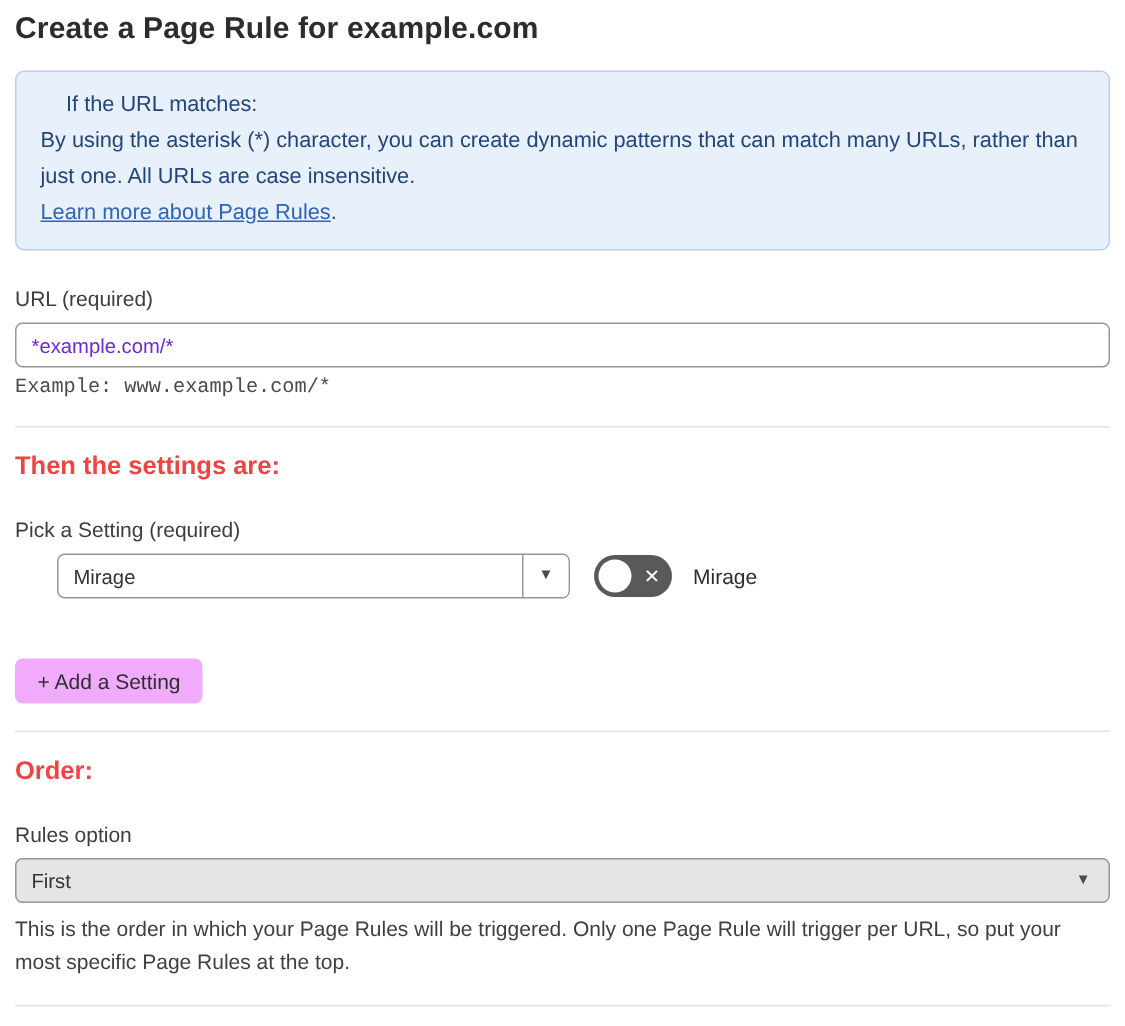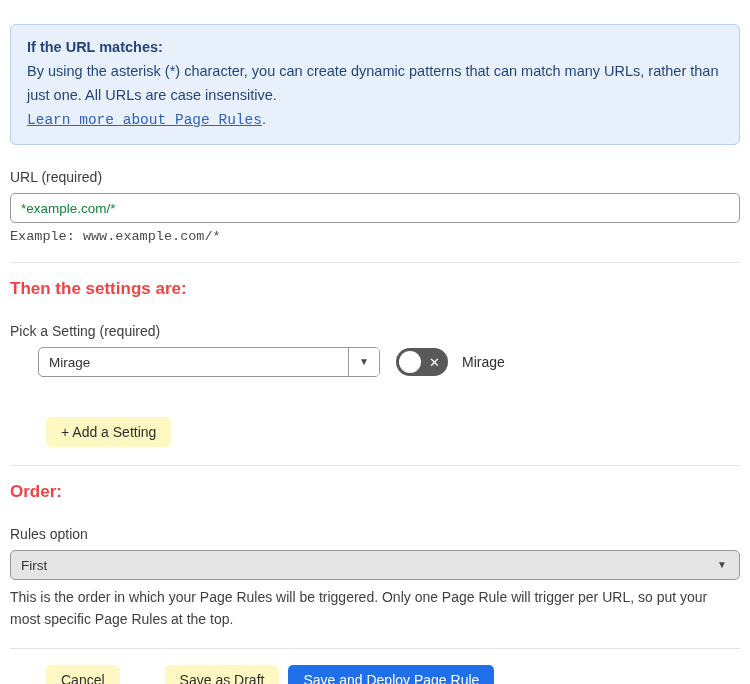--- a/index.html
+++ b/index.html
@@ -21,43 +21,42 @@
   .info-box {
     margin-top: 16px;
     background: #e8f1fb;
     border: 1px solid #b4d0ee;
     border-radius: 6px;
     padding: 10px 16px 12px 16px;
     color: #24457c;
     font-size: 14.5px;
     line-height: 24px;
   }
-  .info-box .info-heading { font-weight: bold; }
+  .info-box .info-heading { font-weight: normal; margin-left: 17px; }
   .info-box a.info-link {
     color: #2f62bd;
     text-decoration: underline;
     cursor: pointer;
-    font-family: Liberation Mono, monospace;
   }
 
   .field-label {
     font-size: 14px;
     color: #3d3d3d;
     margin-top: 24px;
     margin-bottom: 8px;
   }
 
   .text-input {
     width: 100%;
     height: 30px;
     border: 1px solid #979797;
     border-radius: 5px;
     padding: 0 10px;
     font-size: 13.5px;
-    color: #15803d;
+    color: #6d28d9;
     font-family: "Liberation Sans", "DejaVu Sans", sans-serif;
     background: #ffffff;
   }
 
   .helper-text {
     margin-top: 6px;
     font-size: 13.5px;
     color: #4b4b4b;
     font-family: Liberation Mono, monospace;
   }
@@ -152,23 +151,22 @@
     display: inline-block;
     border: none;
     border-radius: 5px;
     font-size: 14px;
     font-family: "Liberation Sans", "DejaVu Sans", sans-serif;
     padding: 8px 15px;
     cursor: pointer;
     line-height: 1;
   }
   .btn-gray {
-    background: #fef9c3;
+    background: #f0abfc;
     color: #2e2e2e;
-    margin-left: 36px;
   }
   .btn-primary {
     background: #1f6fea;
     color: #ffffff;
   }
   .add-setting-btn { margin-top: 40px; }
 
   .wide-select {
     width: 100%;
     height: 30px;
@@ -199,20 +197,21 @@
     align-items: center;
     gap: 9px;
     margin-top: 16px;
   }
 </style>
 </head>
 <body>
 
 <div class="container">
 
+  <h1 class="page-title">Create a Page Rule for example.com</h1>
 
   <div class="info-box">
     <div class="info-heading">If the URL matches:</div>
     <div class="info-body">By using the asterisk (*) character, you can create dynamic patterns that can match many URLs, rather than just one. All URLs are case insensitive.</div>
     <div><a class="info-link">Learn more about Page Rules</a><span>.</span></div>
   </div>
 
   <div class="field-label">URL (required)</div>
   <input type="text" class="text-input" value="*example.com/*" style="">
   <div class="helper-text">Example: www.example.com/*</div>

